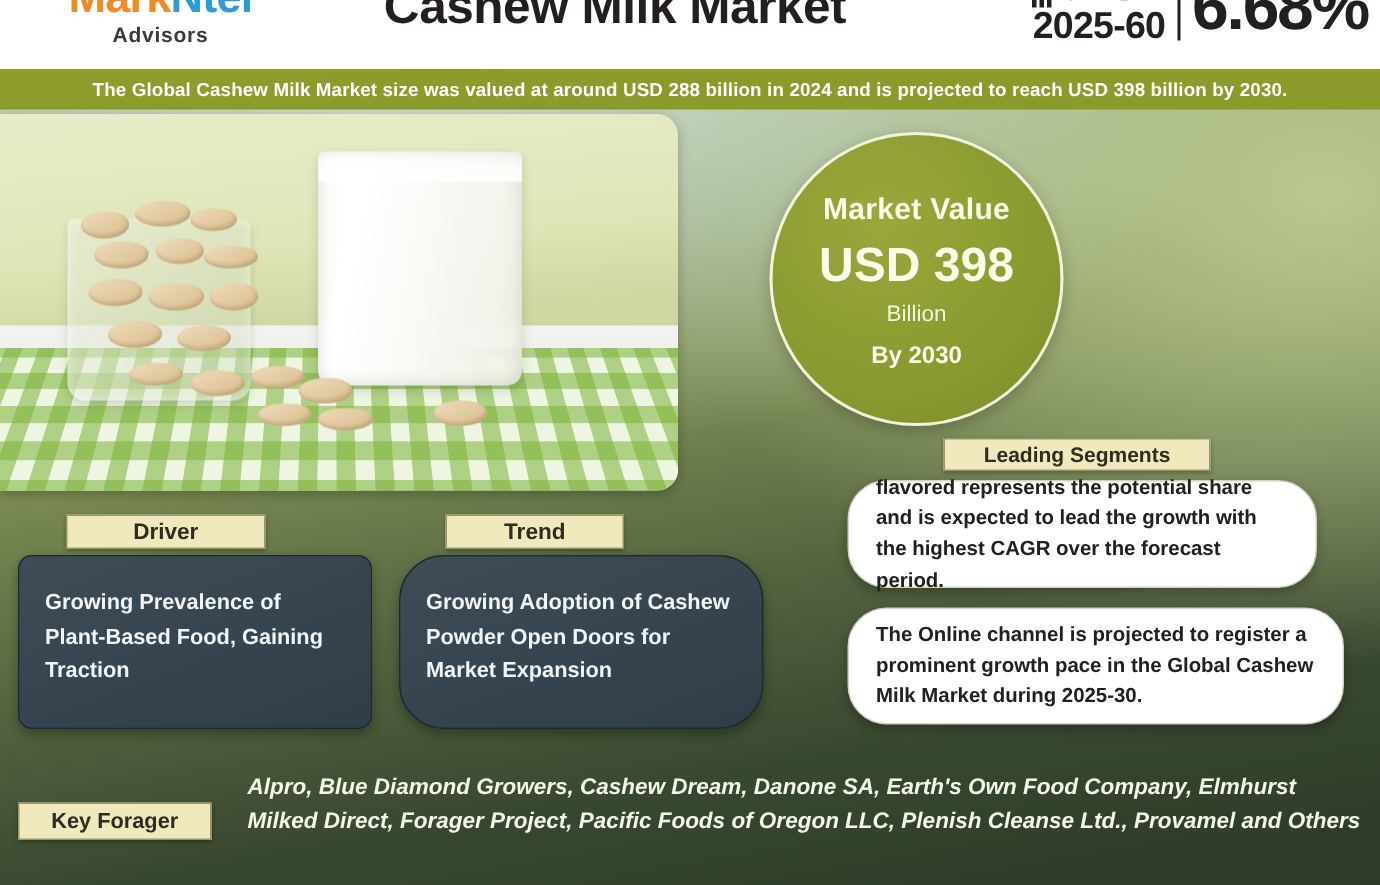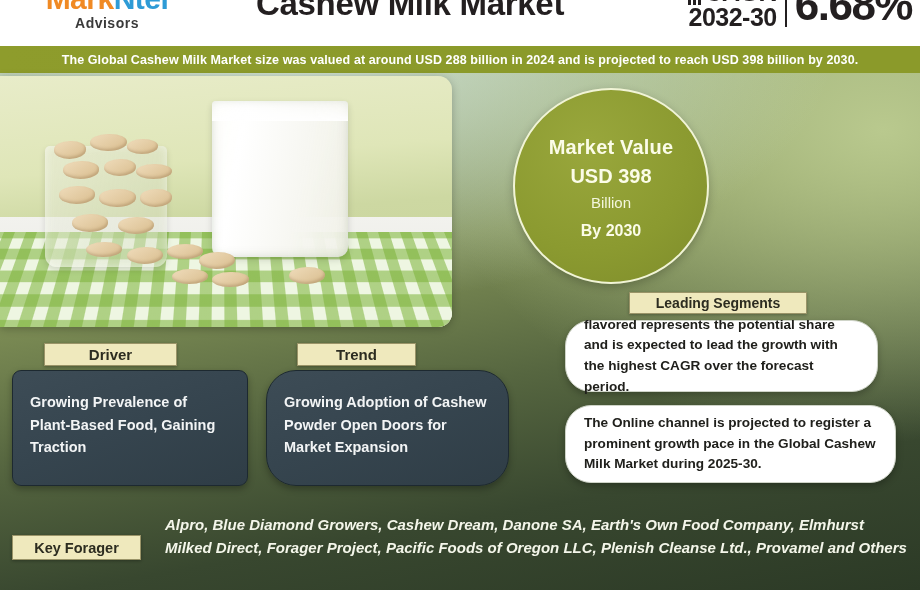--- a/index.html
+++ b/index.html
@@ -123,21 +123,21 @@
   .circle {
     position:absolute; left:513px; top:88px; width:196px; height:196px;
     border-radius:50%;
     background:radial-gradient(circle at 38% 30%, #99a73c 0%, #8b9a30 58%, #7e8c2b 100%);
     border:2px solid #f1f4d6;
     box-shadow:0 3px 10px rgba(0,0,0,.22);
     display:flex; flex-direction:column; align-items:center; justify-content:center;
     gap:2px; padding-top:4px;
   }
   .c-t1 { font-size:20px; font-weight:bold; color:#fbfce8; letter-spacing:.2px; }
-  .c-t2 { font-size:20px; font-weight:bold; color:#fbfce8; margin-top:4px; }
+  .c-t2 { font-size:32px; font-weight:bold; color:#fbfce8; margin-top:4px; }
   .c-t3 { font-size:15px; color:#f3f6dd; margin-top:4px; }
   .c-t4 { font-size:16px; font-weight:bold; color:#fbfce8; margin-top:9px; }
 
   
   .tab {
     position:absolute; background:#efe9bd; border:1px solid #9a9468;
     display:flex; align-items:center; justify-content:center;
     color:#2c2c20; font-weight:bold;
     box-shadow:0 1px 3px rgba(0,0,0,.3);
   }
@@ -199,21 +199,21 @@
     <div class="cagr-wrap">
       <div class="cagr-left">
         <div class="cagr-row1">
           <span class="bar-ico">
               <i></i>
               <i></i>
               <i></i>
             </span>
           <span>CAGR</span>
         </div>
-        <div class="cagr-row2">2032-30</div>
+        <div class="cagr-row2">2025-60</div>
       </div>
       <div class="cagr-div"></div>
       <div class="cagr-pct">6.68%</div>
     </div>
   </div>
 
   <div class="banner">
     <span>The Global Cashew Milk Market size was valued at around USD 288 billion in 2024 and is projected to reach USD 398 billion by 2030.</span>
   </div>
 

